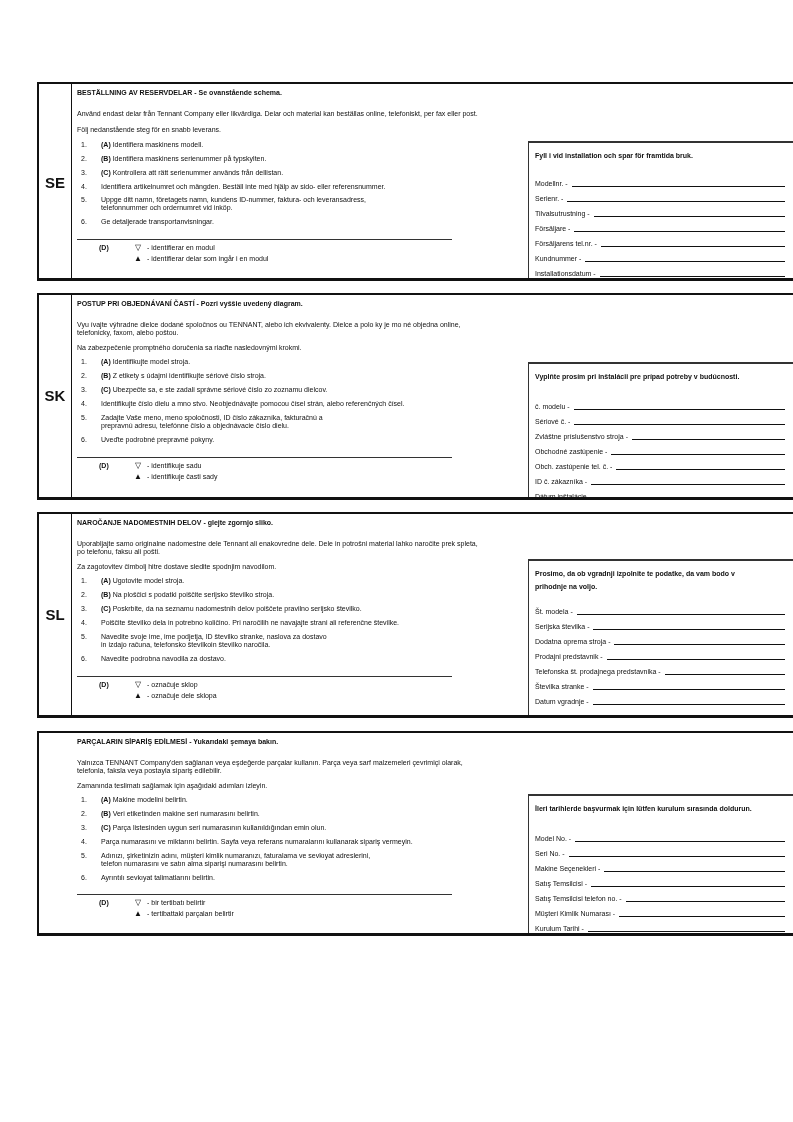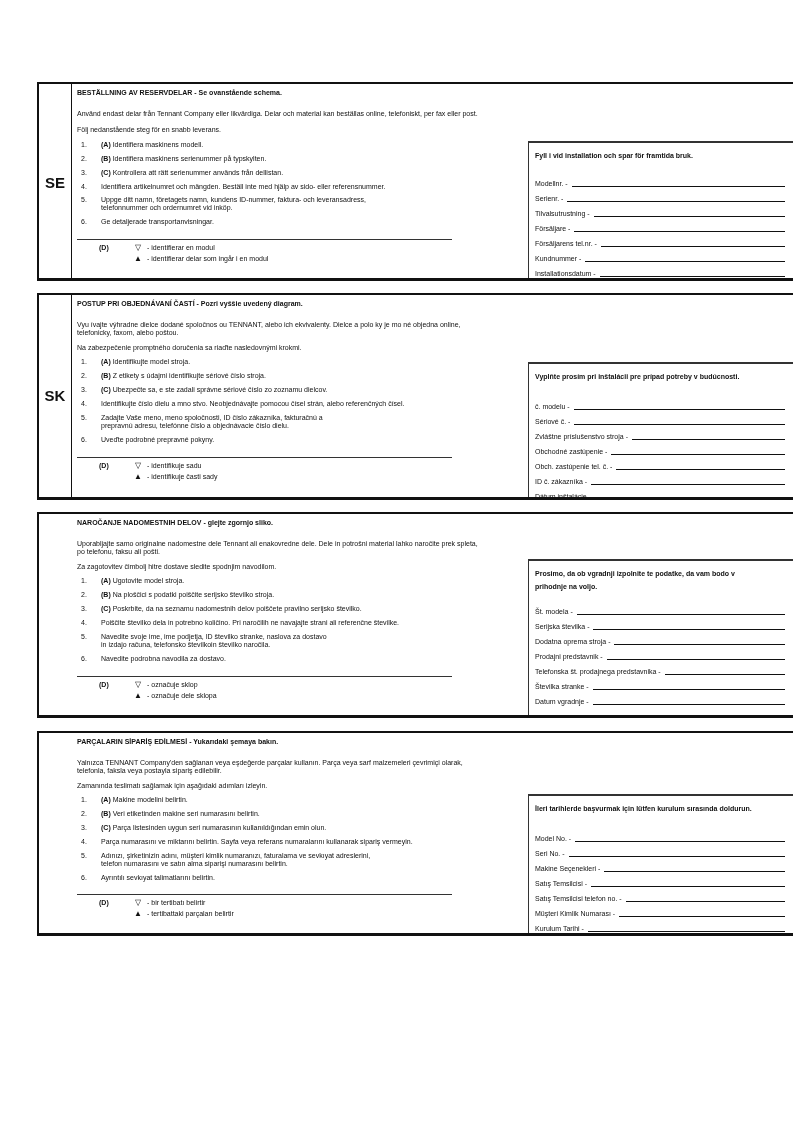--- a/index.html
+++ b/index.html
@@ -185,20 +185,23 @@
         <span class="fline"></span>
       </div>
     <div class="form-row" style="top:124px;">
         <span class="flabel">Dátum inštalácie -</span>
         <span class="fline"></span>
       </div>
   </div>
 </div>
 
 <div class="section" style="top:512px;height:206px;">
+  <div class="lang-col">
+    <div class="lang-code" style="top:92px;">SL</div>
+  </div>
   <div class="content">
     <div class="title"><span>NAROČANJE NADOMESTNIH DELOV</span><span class="sub"> - glejte zgornjo sliko.</span></div>
     <div class="para" style="top:26px;"><span>Uporabljajte samo originalne nadomestne dele Tennant ali enakovredne dele. Dele in potrošni material lahko naročite prek spleta,</span><br><span>po telefonu, faksu ali pošti.</span></div>
     <div class="para" style="top:49px;">Za zagotovitev čimbolj hitre dostave sledite spodnjim navodilom.</div>
     <div class="step" style="top:63px;">
         <span class="num">1.</span>
         <span class="txt"><b>(A)</b><span> Ugotovite model stroja.</span></span>
       </div>
     <div class="step" style="top:77px;">
         <span class="num">2.</span>

